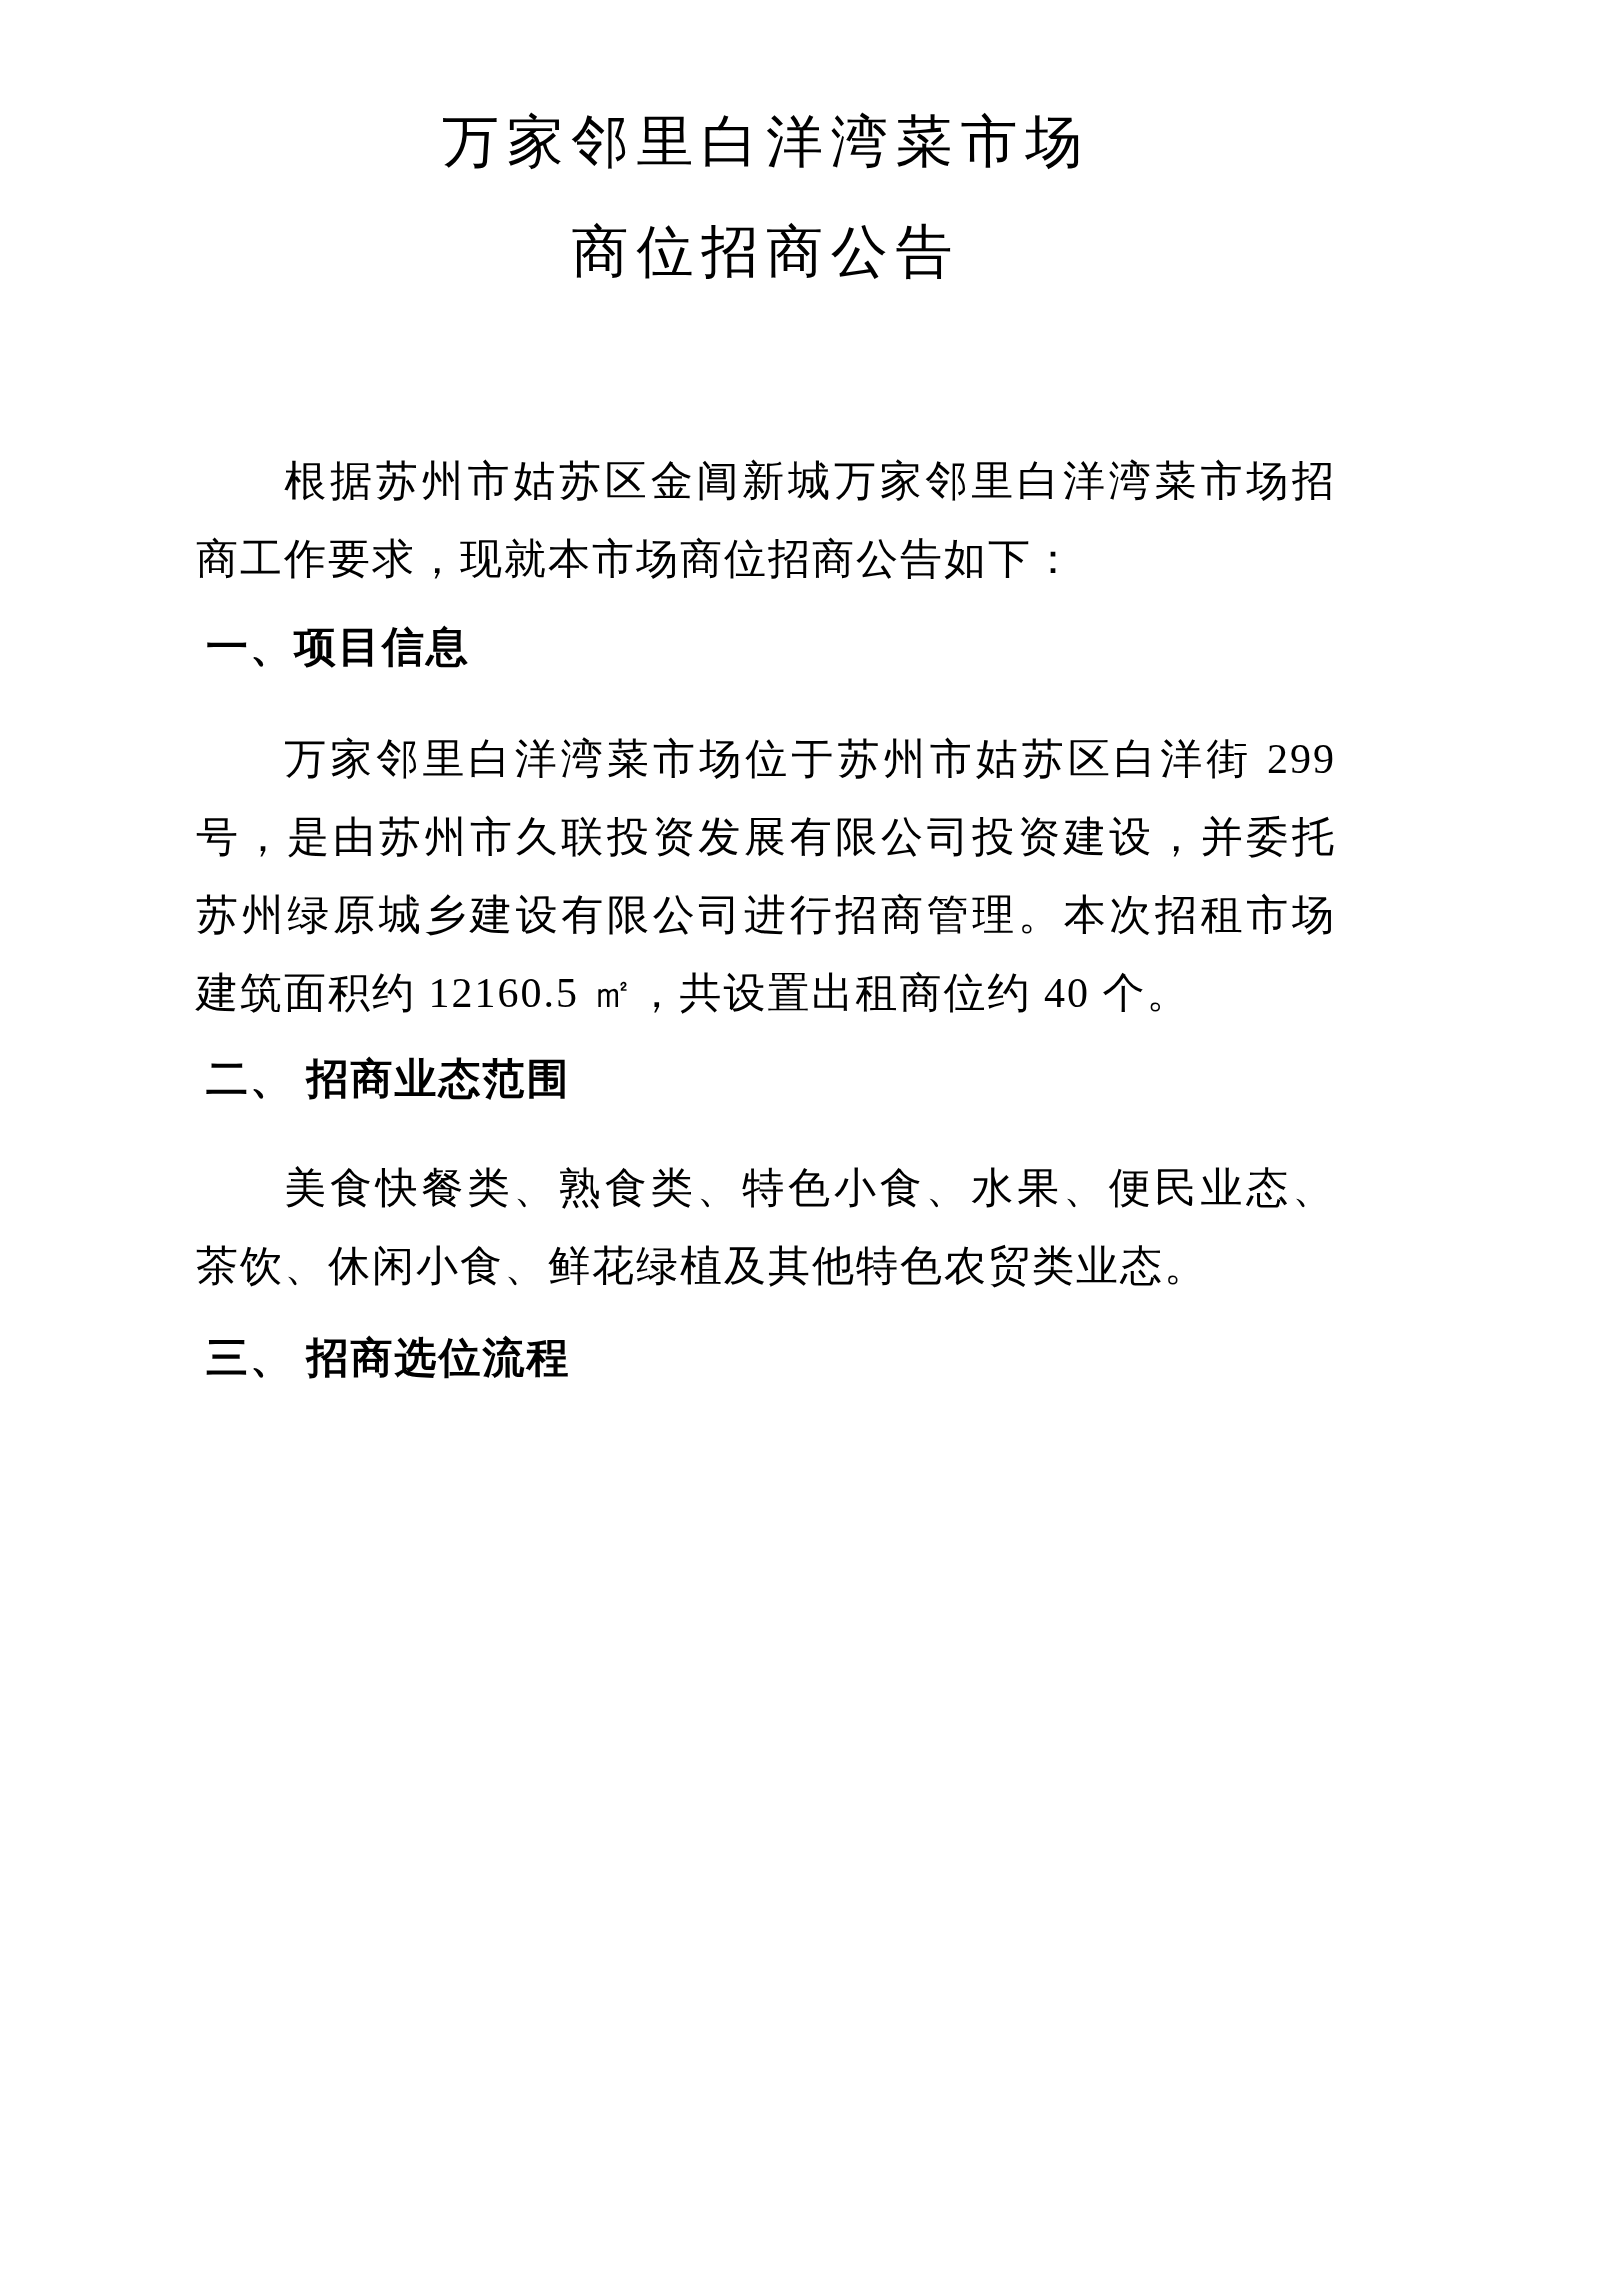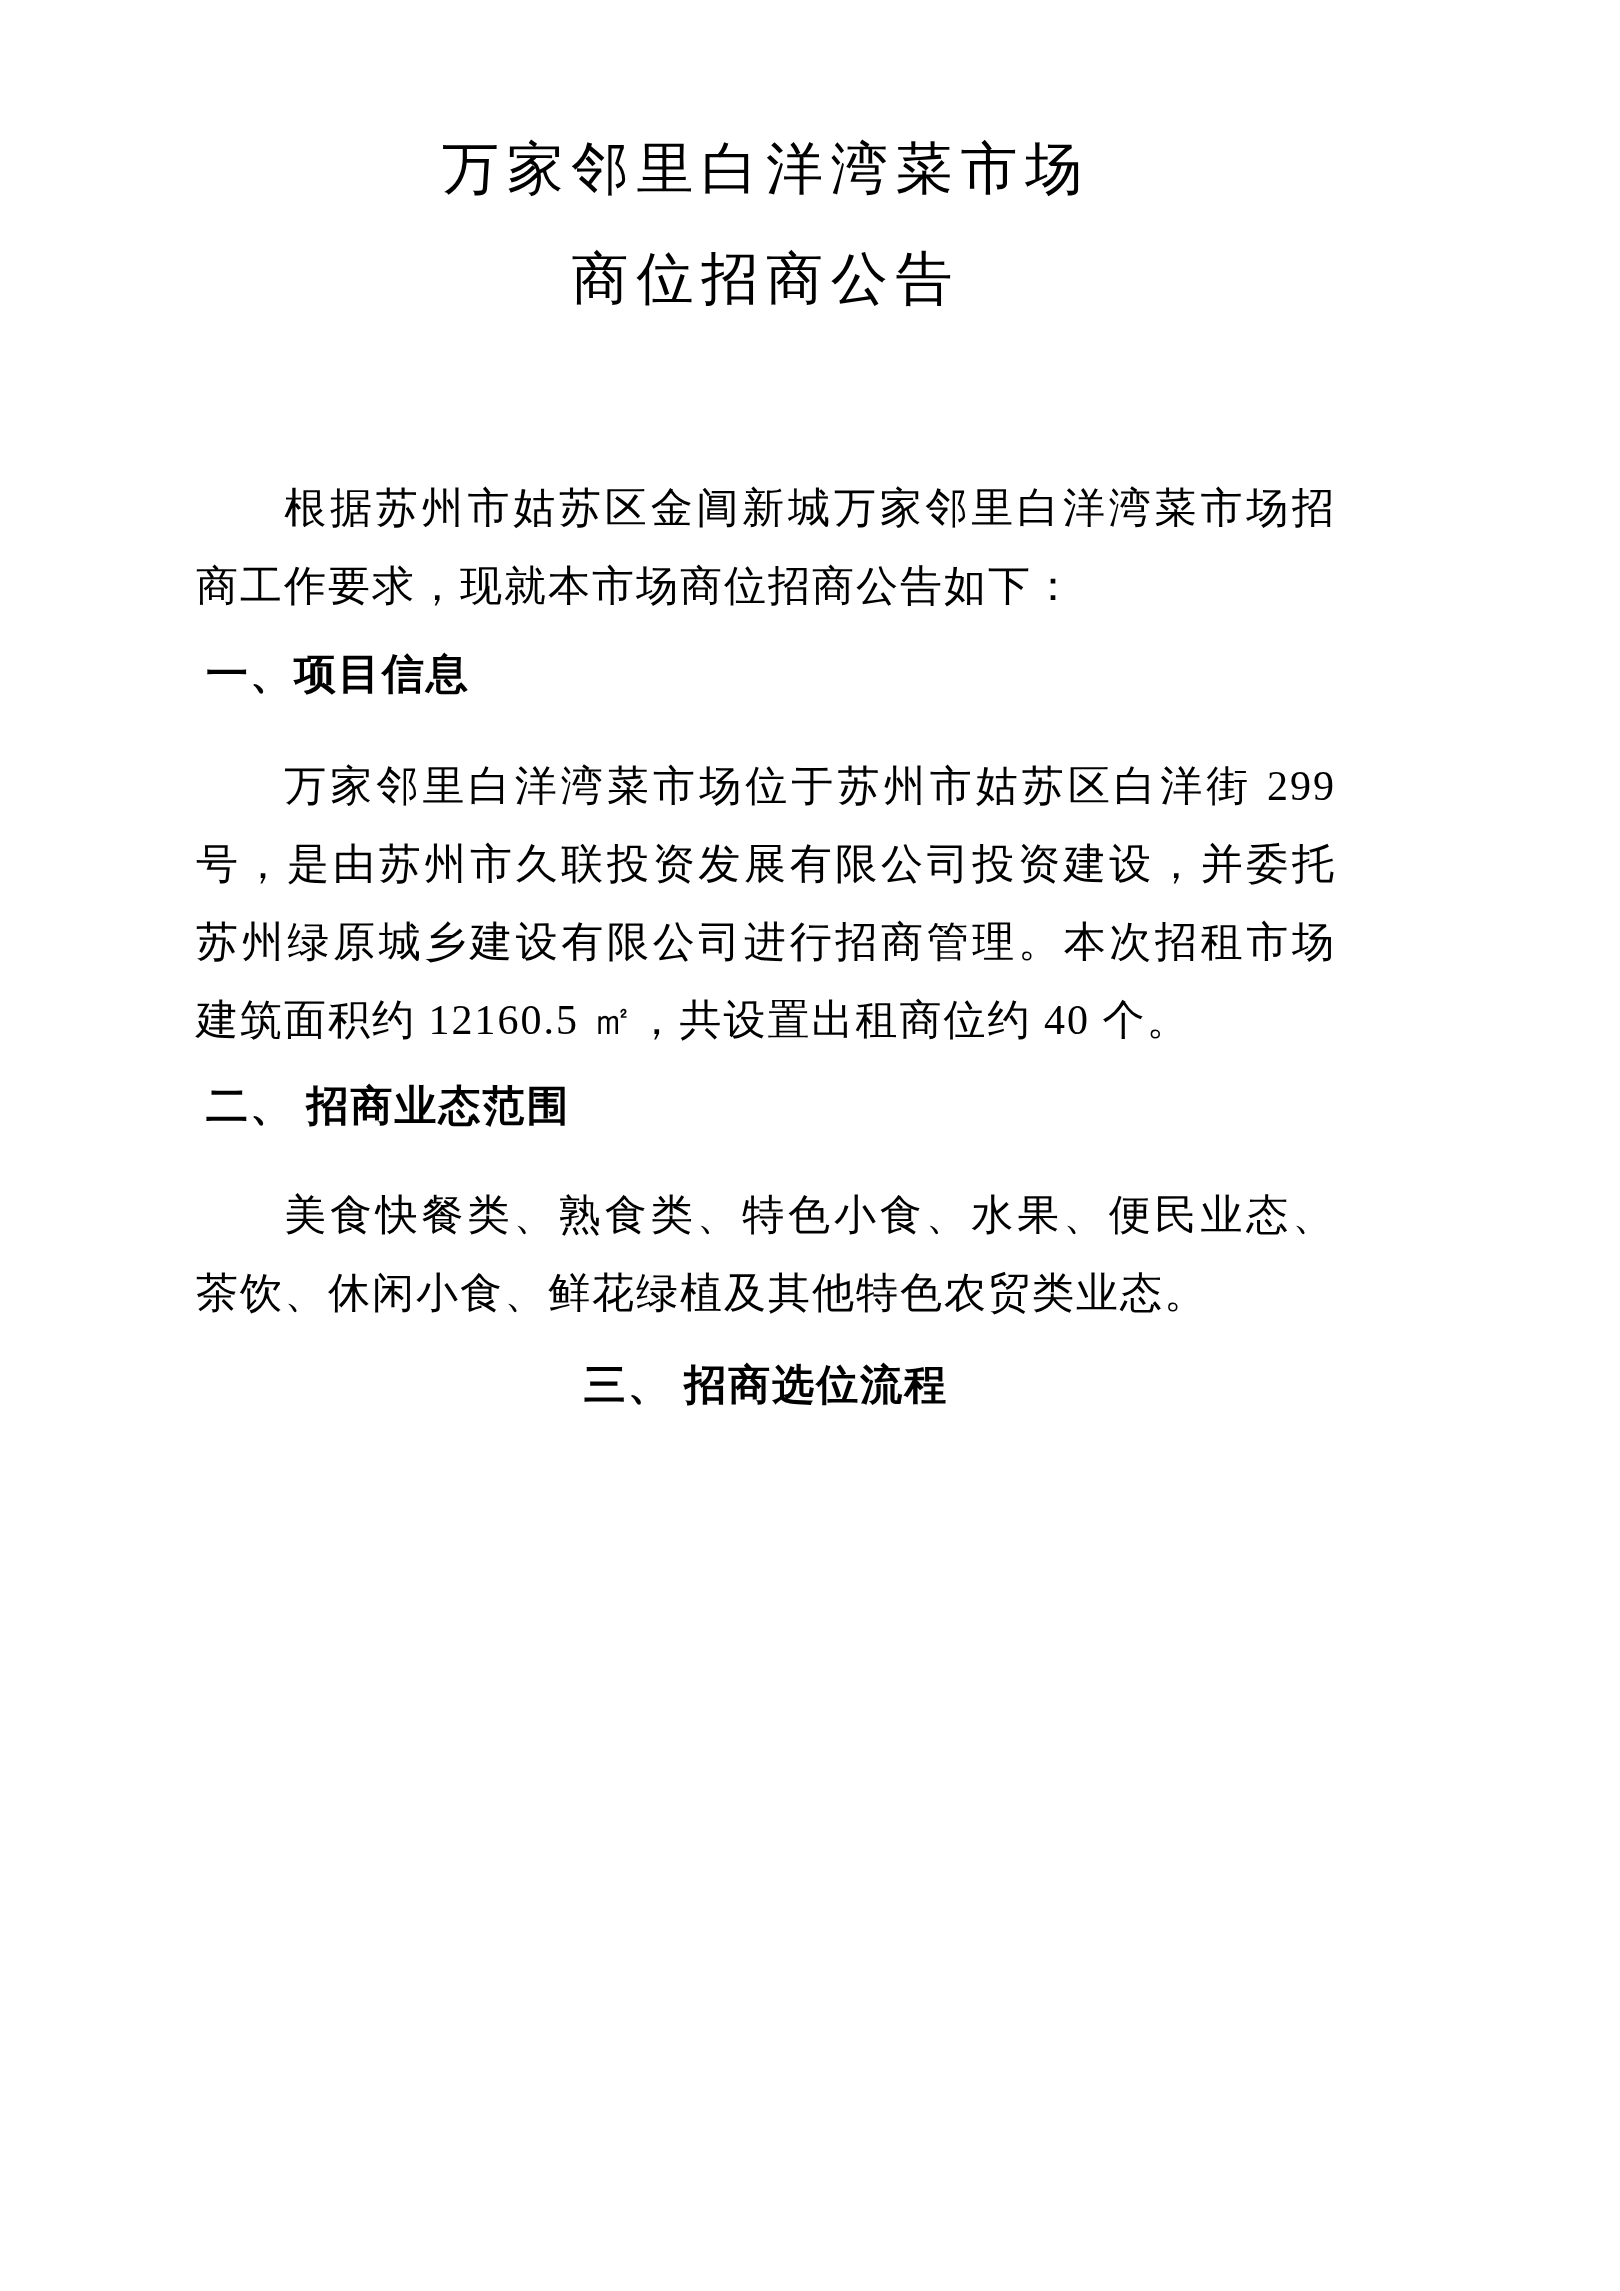--- a/index.html
+++ b/index.html
@@ -6,21 +6,21 @@
     margin: 0;
     padding: 0;
     background: #ffffff;
   }
   .page {
     position: relative;
     width: 1620px;
     height: 2292px;
     background: #ffffff;
     box-sizing: border-box;
-    padding: 114px 284px 0 196px;
+    padding: 87px 284px 0 196px;
     font-family: "Liberation Serif", "DejaVu Serif", serif;
     color: #000000;
     overflow: hidden;
   }
   .title-block {
     text-align: center;
     font-size: 57px;
     font-weight: 400;
     line-height: 110px;
     letter-spacing: 7.8px;
@@ -41,21 +41,21 @@
     font-weight: 700;
     line-height: 78px;
     letter-spacing: 2px;
     text-indent: 0;
   }
   .heading-1 { margin-top: 9.8px; }
   .para-intro { }
   .para-section1 { margin-top: 34px; }
   .heading-2 { margin-top: 7.8px; }
   .para-section2 { margin-top: 31px; }
-  .heading-3 { margin-top: 14.7px; text-align: center; }
+  .heading-3 { margin-top: 14.7px; }
   .subitem {
     margin: 14.7px 0 0 0;
     font-size: 42px;
     line-height: 78px;
     letter-spacing: 2px;
     text-indent: 2.2em;
   }
   .para-section3 {
     margin-top: 15.7px;
     line-height: 125px;

